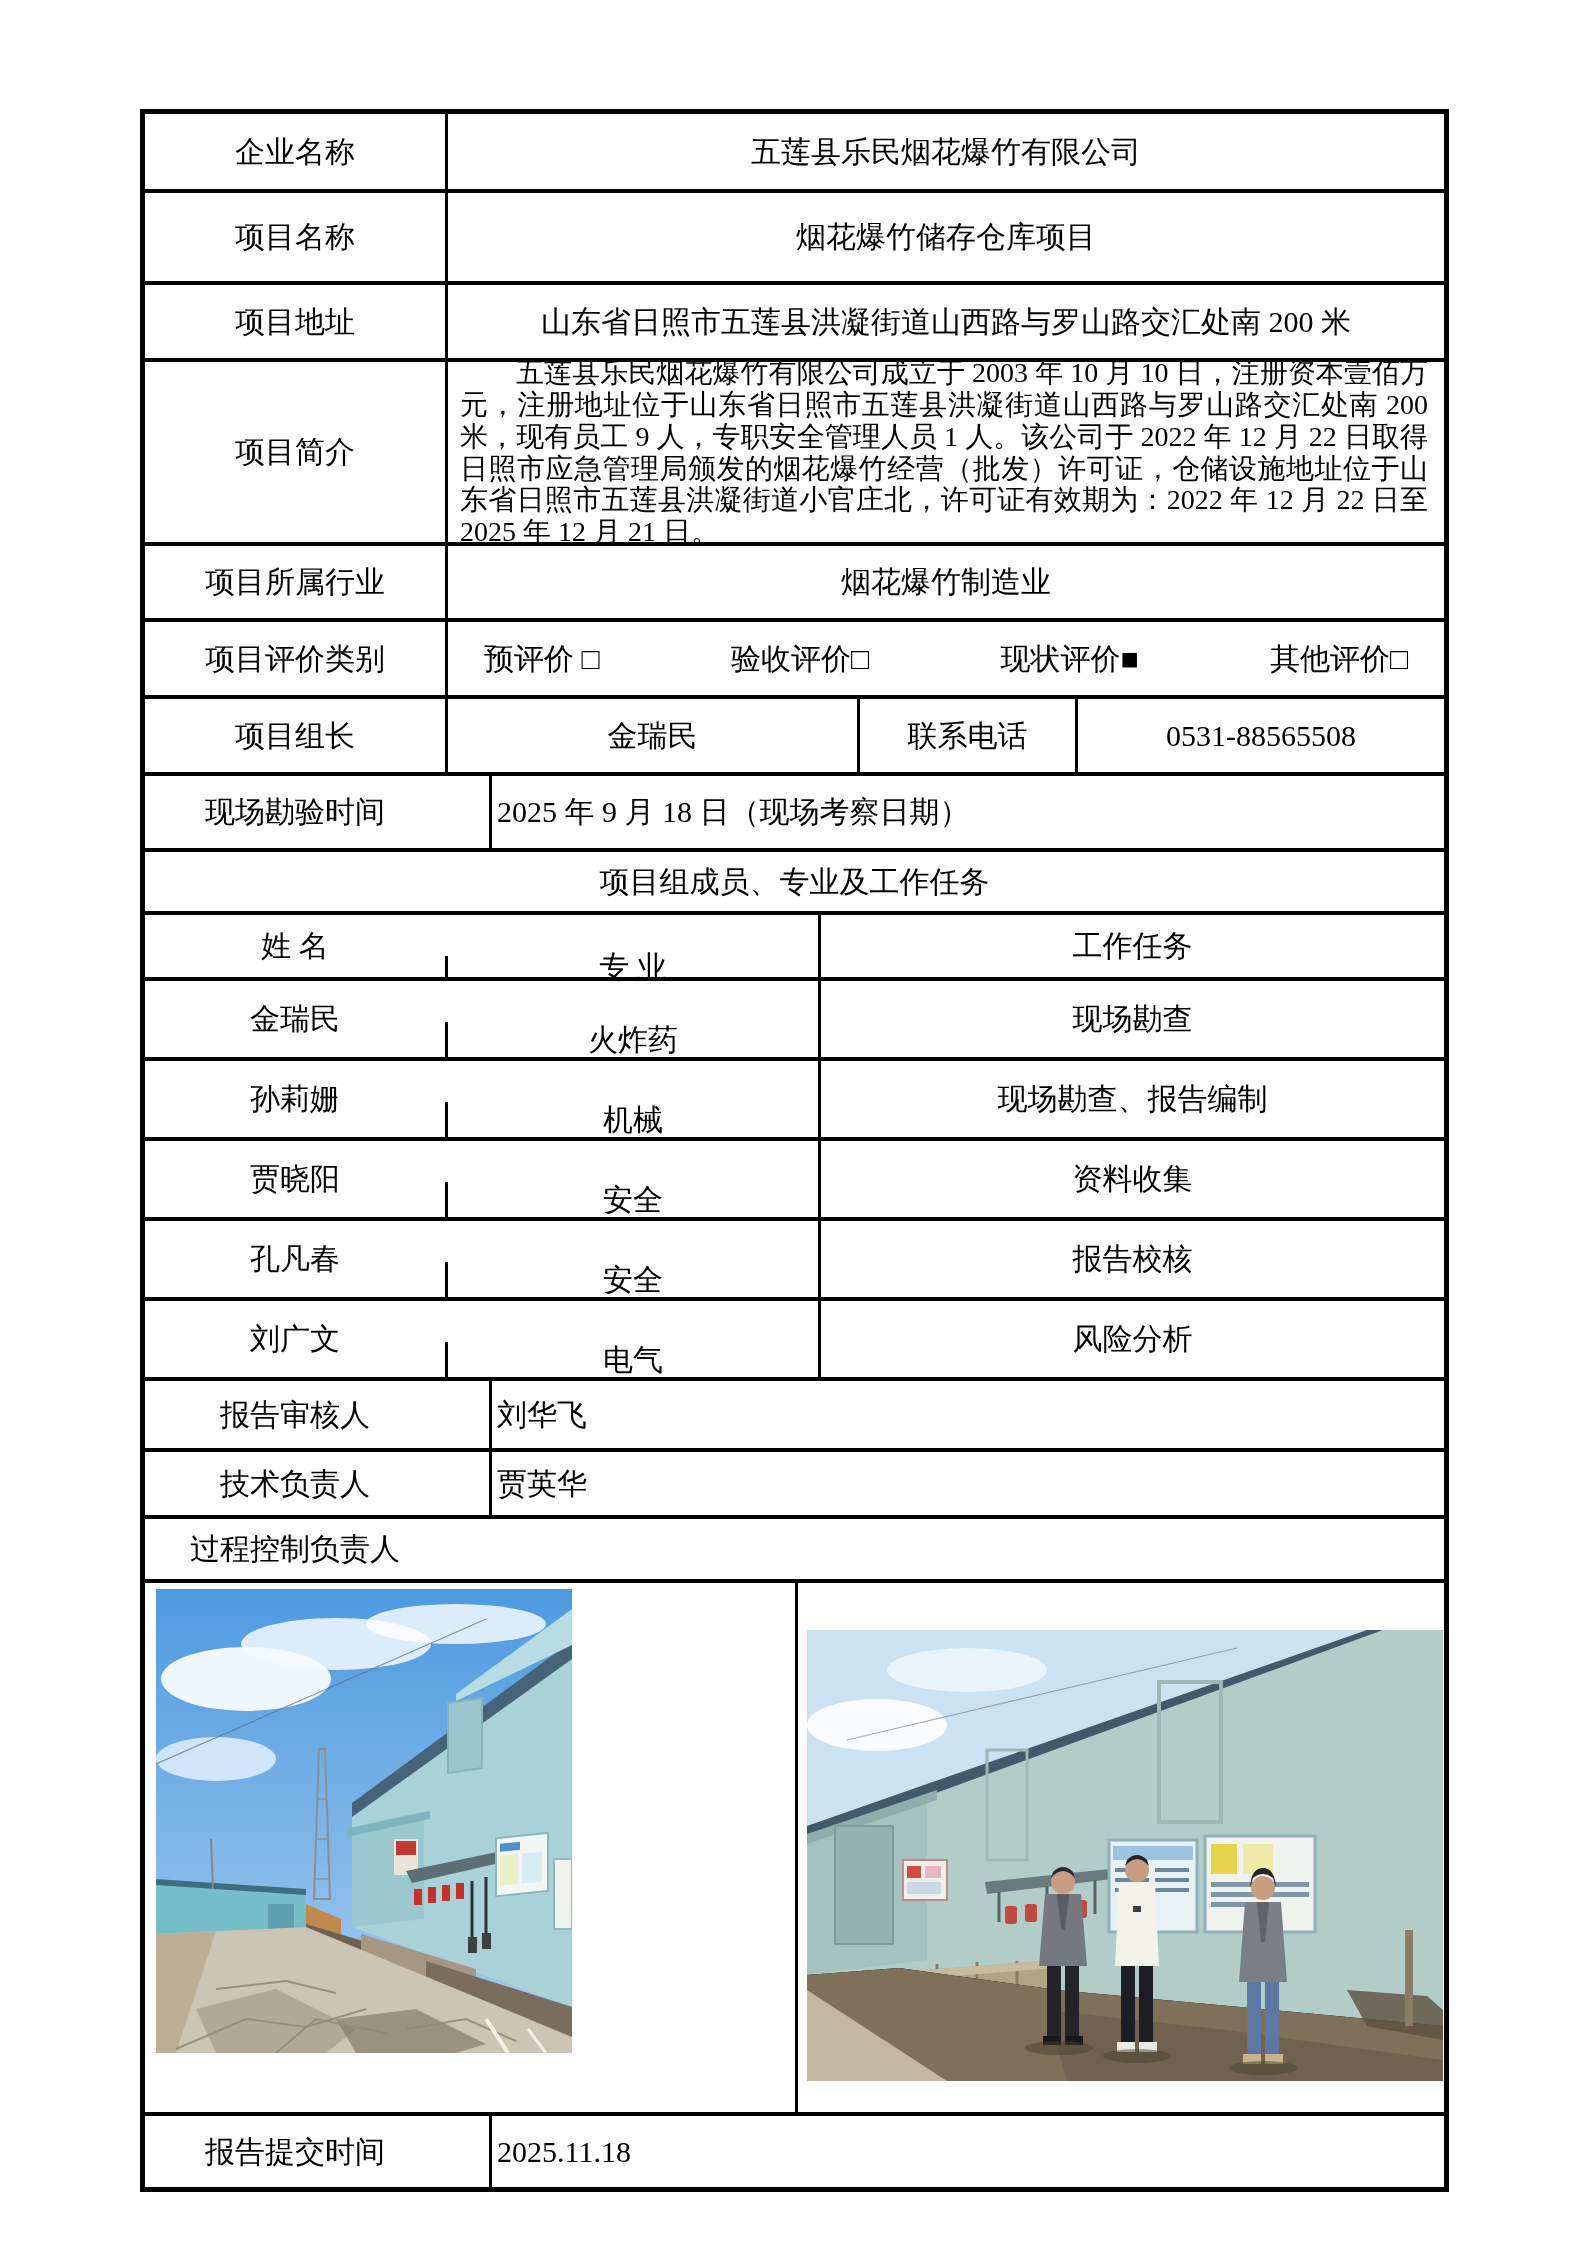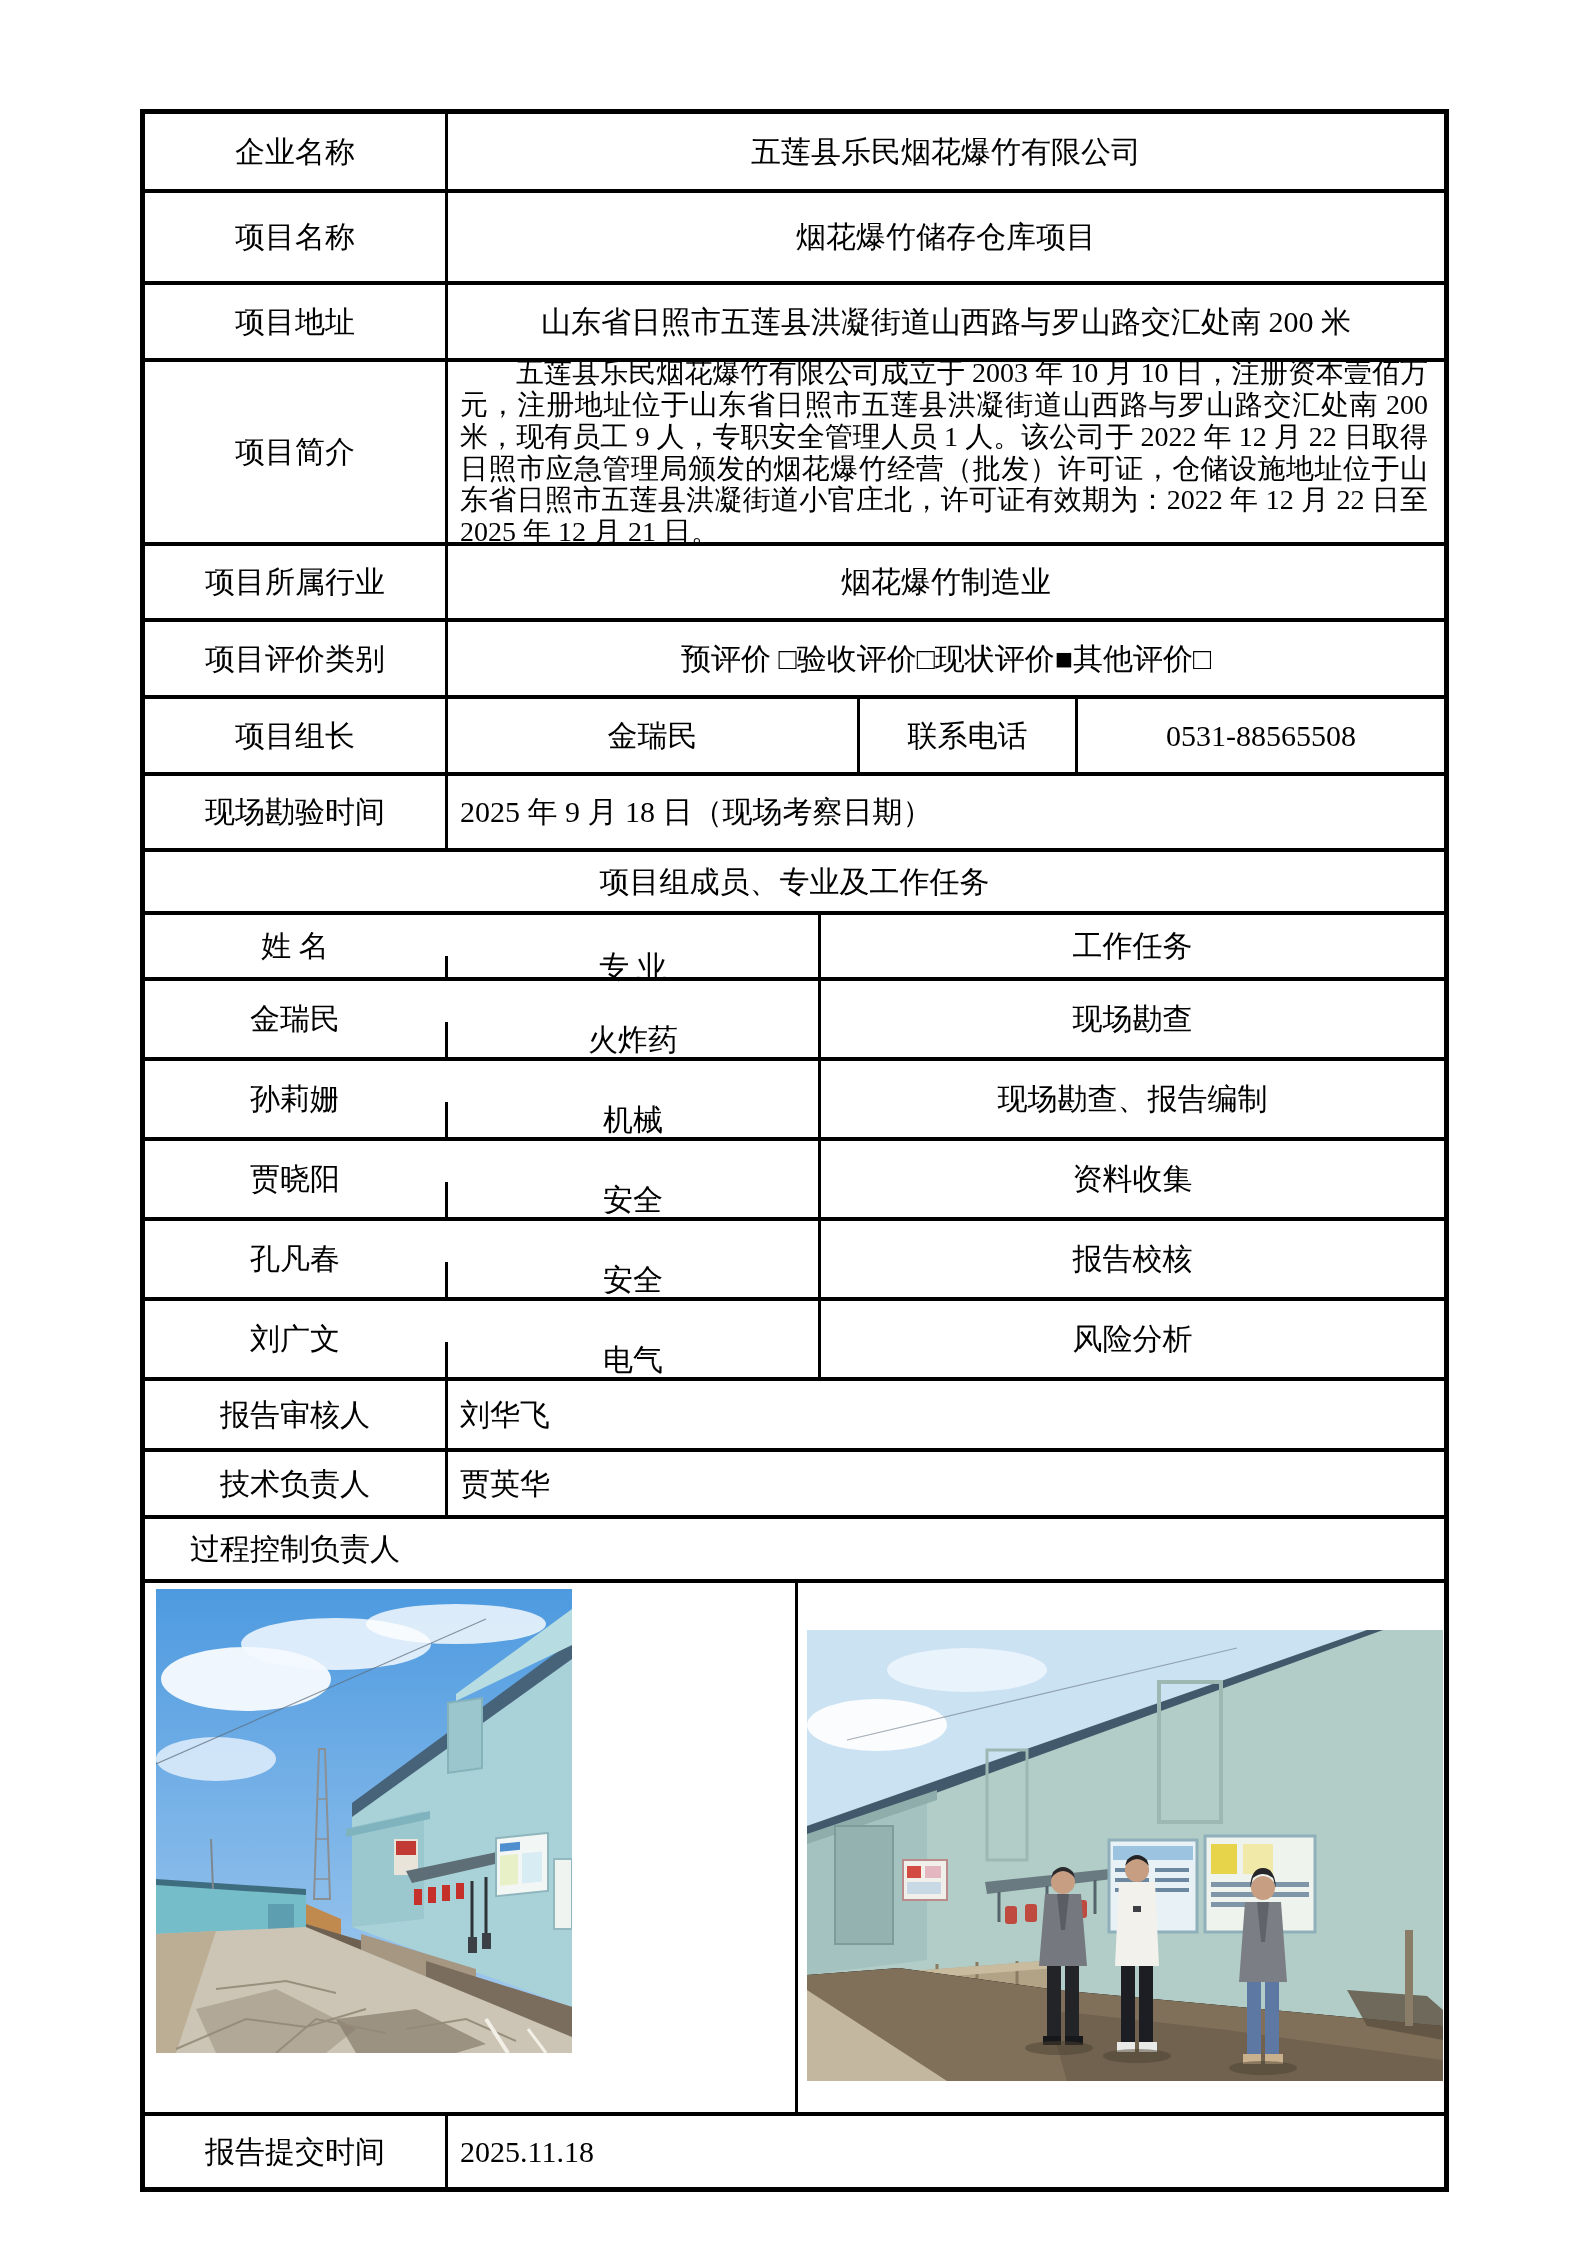--- a/index.html
+++ b/index.html
@@ -7,30 +7,30 @@
   body { font-family: "Liberation Serif", "DejaVu Serif", serif; color:#000; }
   .page { position:relative; width:1587px; height:2251px; background:#fff; overflow:hidden; }
   .tbl { position:absolute; left:140px; top:109px; width:1309px; border:5px solid #000; background:#fff; }
   .row { display:flex; border-top:4px solid #000; align-items:stretch; }
   .row:first-child { border-top:none; }
   .cell { border-left:3px solid #000; display:flex; align-items:center; justify-content:center;
           font-size:30px; line-height:1.25; text-align:center; min-width:0; }
   .cell:first-child { border-left:none; }
   .lbl { width:23.1%; flex:none; }
   .val { flex:1; }
-  .left-al { justify-content:flex-start; text-align:left; padding-left:12px; }
+  .left-al { justify-content:flex-start; text-align:left; padding-left:5px;margin-left:44px; }
   
   .h75{height:75px}.h79{height:92px}.h77{height:77px}.h184{height:184px}.h76{height:76px}
   .h63{height:63px}.h66{height:66px}.h80{height:80px}.h71{height:71px}.h67{height:67px}
   .h64{height:64px}.h533{height:533px}
   
   .intro { display:block; text-align:justify; font-size:28px; line-height:1.14;
            padding:7px 16px 6px 12px; text-indent:2em; align-self:center; }
   
-  .evalcell { justify-content:center; padding:0 27px; }
+  .evalcell { justify-content:space-between; padding:0 36px; }
   .evalopt { white-space:nowrap; }
   
   .leader-name { width:31.7%; flex:none; }
   .phone-lbl { width:16.8%; flex:none; }
   
   .mcol2 { width:28.7%; flex:none;margin-top:41px; }
   
   .photocell { width:50%; flex:none; align-items:flex-start; justify-content:flex-start; }
   .photo-l { padding:6px 0 0 11px; }
   .photo-r { padding:47px 0 0 9px; }

